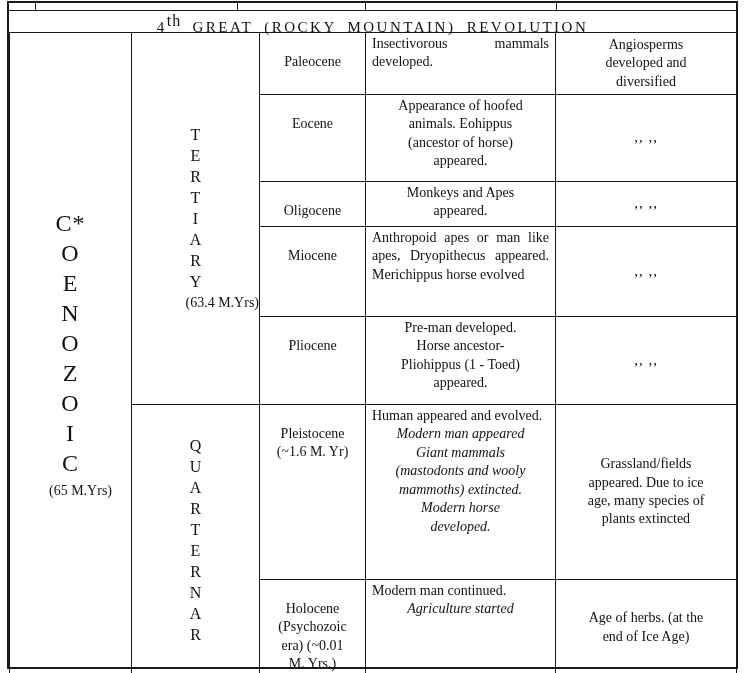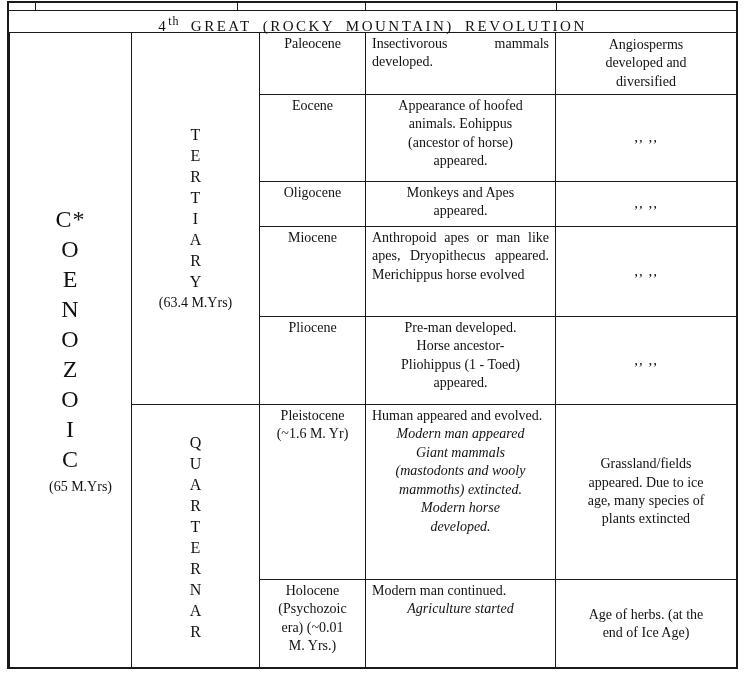--- a/index.html
+++ b/index.html
@@ -6,35 +6,35 @@
   html,body { width:744px; height:673px; background:#ffffff; }
   body { font-family:"Liberation Serif","DejaVu Serif",serif; color:#121212; }
   .sheet { position:relative; width:744px; height:673px; background:#fff; overflow:hidden; }
   .frame { position:absolute; left:7px; top:1px; width:731px; height:668px; border:2px solid #1a1a1a; background:#fff; }
 
   .topstrip { position:relative; height:8px; border-bottom:1px solid #1a1a1a; }
   .topstrip .vdiv { position:absolute; top:0; bottom:0; width:1px; background:#1a1a1a; }
 
   .rev-header { height:21px; line-height:20px; text-align:center; font-size:15px;
                 letter-spacing:2.5px; word-spacing:5px; white-space:nowrap; }
-  .rev-header sup { font-size:12px; letter-spacing:1px; }
+  .rev-header sup { font-size:16px; letter-spacing:1px; }
 
   table.geo { border-collapse:collapse; table-layout:fixed; width:727px; height:637px; }
   td { border:1px solid #1a1a1a; vertical-align:top; font-size:14px; line-height:1.32;
        padding:2px 6px; overflow:hidden; }
 
   .era-cell { text-align:center; vertical-align:middle; padding:0; }
   .era-letters { font-size:24px; line-height:30px; white-space:pre-line; letter-spacing:1px; }
   .era-dur { font-size:14px; margin-top:4px;margin-left:20px; }
 
   .period-cell { text-align:center; vertical-align:middle; padding:0; }
   .period-letters { font-size:16px; line-height:21px; white-space:pre-line; }
-  .period-dur { font-size:14px; margin-top:2px; }
+  .period-dur { font-size:14px; margin-top:2px;text-align:right; }
 
-  .epoch { text-align:center; white-space:pre-line; padding-top:2px; }
+  .epoch { text-align:center; white-space:pre-line; padding-top:20px; }
   .ev-justify { text-align:justify; }
   .ev-center { text-align:center; white-space:pre-line; }
   .ev-block-center { text-align:center; white-space:pre-line;font-style:italic; }
   .pl { text-align:center; vertical-align:middle; white-space:pre-line; }
   .ditto { font-size:15px; letter-spacing:1px; }
 </style>
 </head>
 <body>
 
 <div class="sheet">

